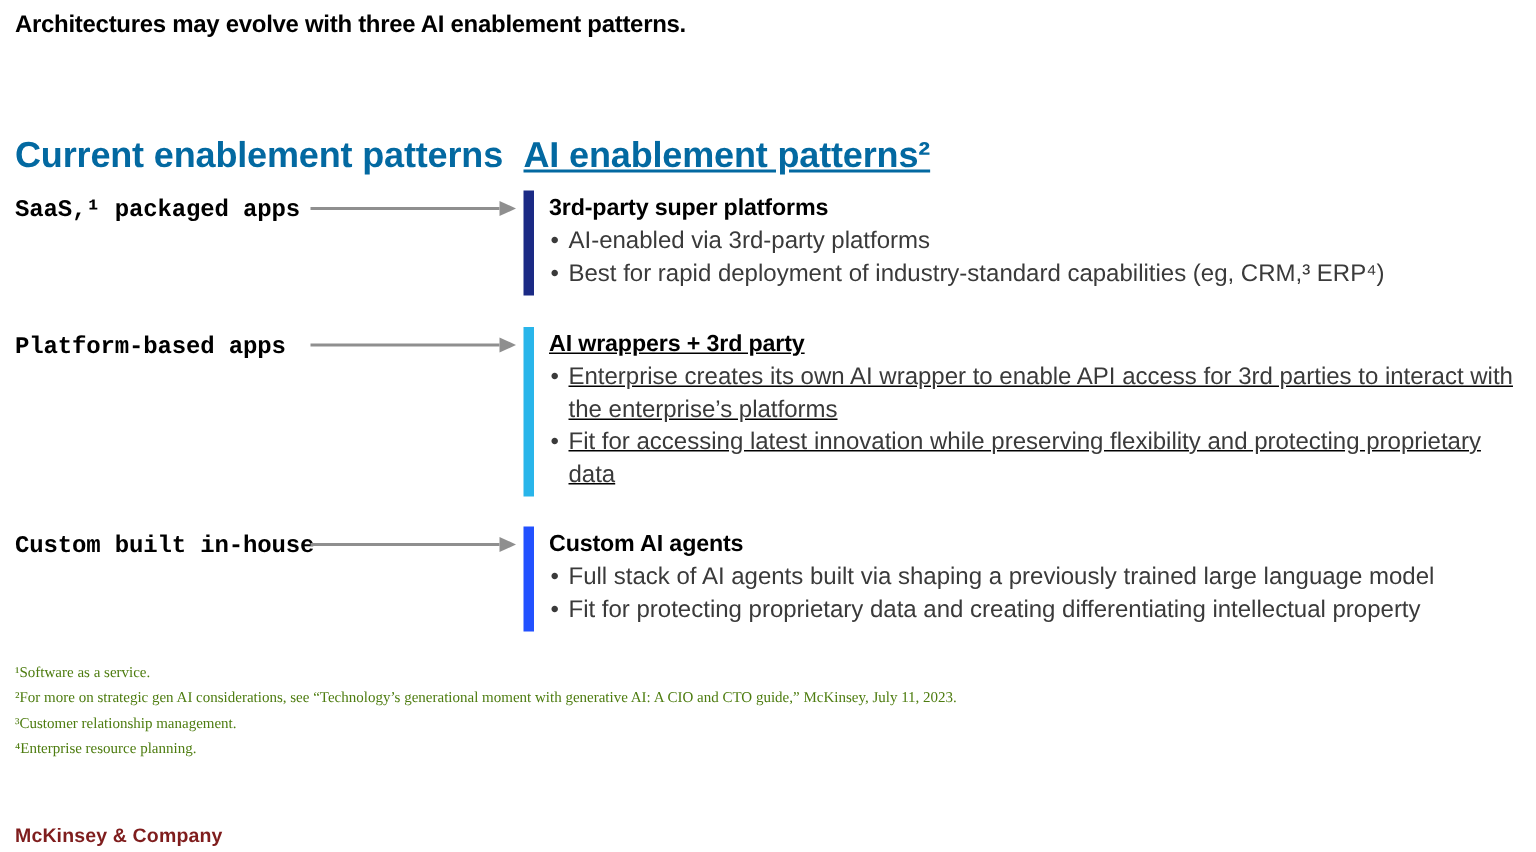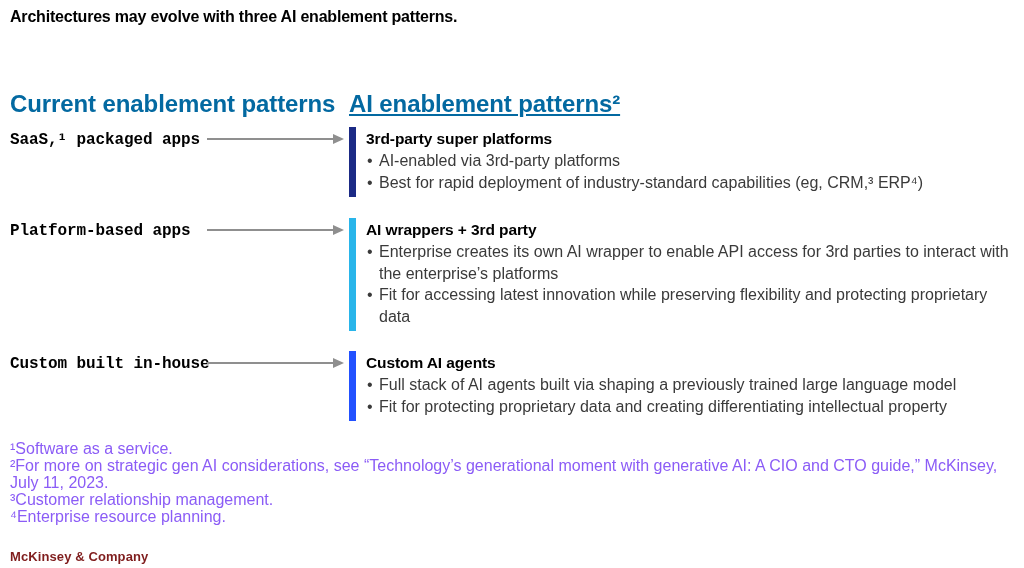--- a/index.html
+++ b/index.html
@@ -39,21 +39,21 @@
     letter-spacing:-0.1px;white-space:nowrap;
   }
   .pattern-bullets{list-style:none;margin:0;padding:0;}
   .pattern-bullets li{
     position:relative;padding-left:13px;font-size:16px;color:#3a3a3a;line-height:21.5px;
   }
   .pattern-bullets li::before{
     content:"\2022";position:absolute;left:1px;top:0;color:#3a3a3a;
   }
   .footnotes{position:absolute;left:10px;top:440px;}
-  .footnote{font-size:16px;color:#8b5cf6;line-height:17px;}
+  .footnote{font-size:10px;color:#4d7c0f;line-height:17px;font-family:Liberation Serif, serif;}
   .brand{position:absolute;left:10px;top:549px;font-size:13px;font-weight:700;color:#7f1d1d;letter-spacing:0.1px;}
 </style>
 </head>
 <body>
 
 <div class="slide">
 
   <div class="title">Architectures may evolve with three AI enablement patterns.</div>
 
   <div class="col-headers">
@@ -69,21 +69,21 @@
       <ul class="pattern-bullets">
         <li>AI-enabled via 3rd-party platforms</li>
         <li>Best for rapid deployment of industry-standard capabilities (eg, CRM,³ ERP⁴)</li>
       </ul>
     </div>
   </div>
 
   <div class="row row-2">
     <div class="row-label">Platform-based apps</div>
     <div class="arrow"></div>
-    <div class="pattern-content" style="border-left-color: rgb(41, 181, 234);">
+    <div class="pattern-content" style="border-left-color: rgb(41, 181, 234); text-decoration: underline;">
       <div class="pattern-heading">AI wrappers + 3rd party</div>
       <ul class="pattern-bullets">
         <li>Enterprise creates its own AI wrapper to enable API access for 3rd parties to interact with the enterprise’s platforms</li>
         <li>Fit for accessing latest innovation while preserving flexibility and protecting proprietary data</li>
       </ul>
     </div>
   </div>
 
   <div class="row row-3">
     <div class="row-label">Custom built in-house</div>

